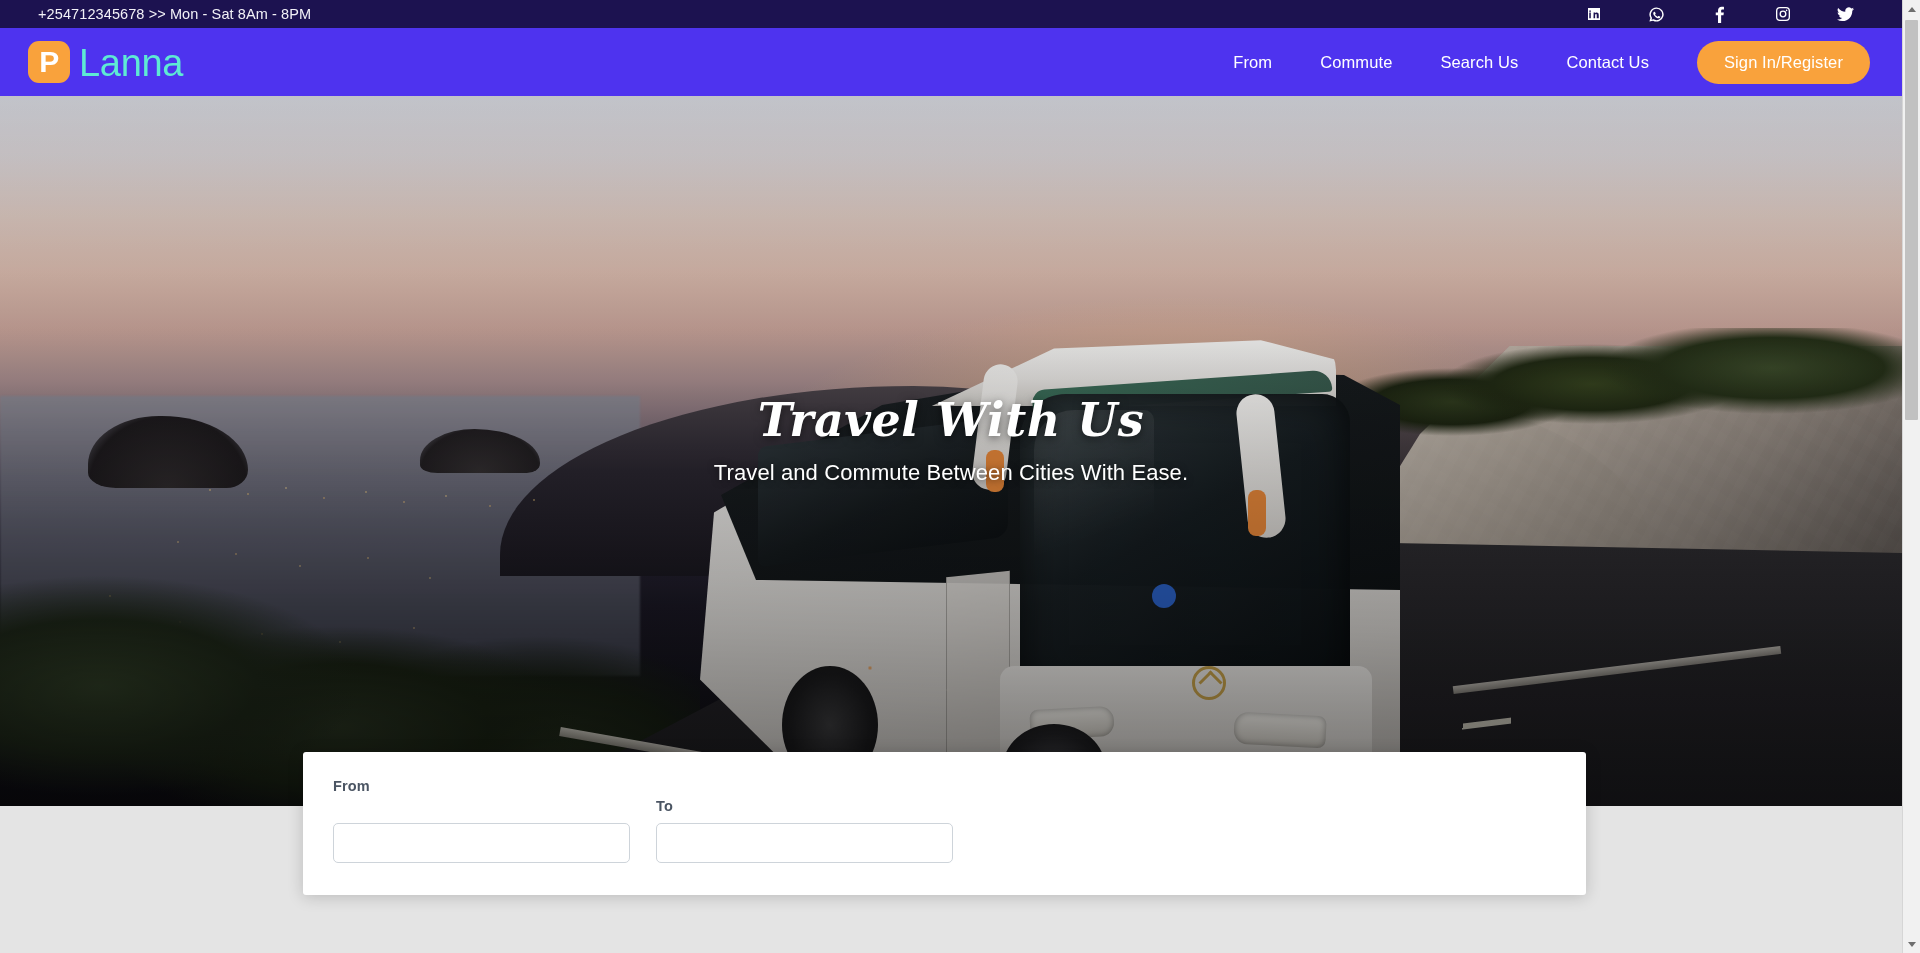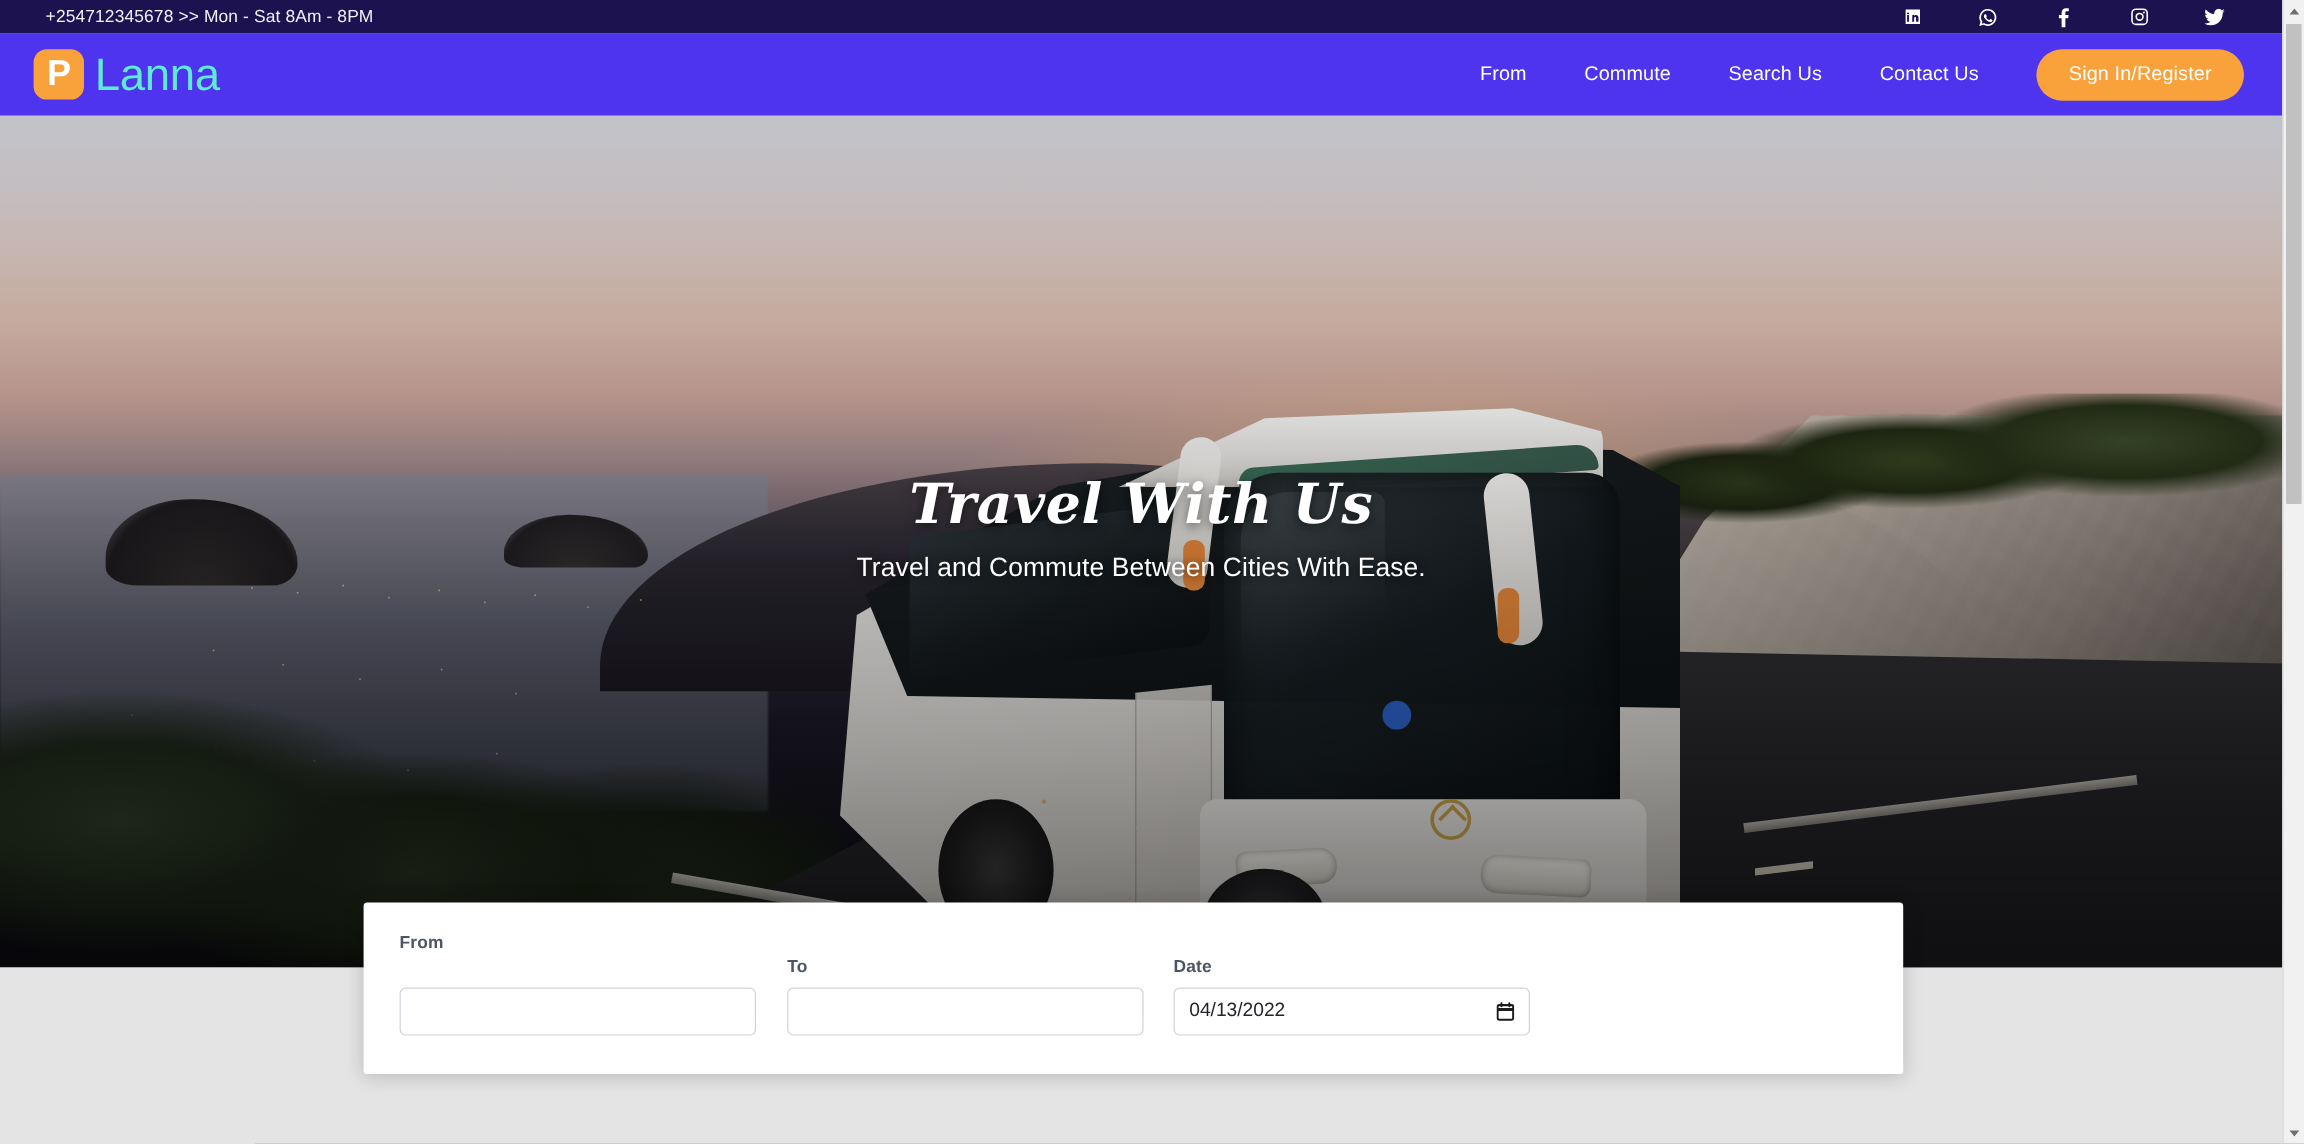--- a/index.html
+++ b/index.html
@@ -737,33 +737,20 @@
       <div class="field field-from">
         <label class="field-label">From</label>
         <input class="field-input" type="text" value="" style="">
       </div>
 
       <div class="field field-to">
         <label class="field-label">To</label>
         <input class="field-input" type="text" value="" style="">
       </div>
 
-      <div class="field field-date">
-        <label class="field-label">Date</label>
-        <div class="date-wrap">
-          <input class="field-input" type="text" value="04/13/2022" style="">
-          <span class="cal-icon">
-            <svg width="15" height="16" viewBox="0 0 15 16" fill="none" stroke="#1c1c1c" stroke-width="1.7" aria-hidden="true">
-              <rect x="1" y="2.6" width="13" height="12.2" rx="1.2"></rect>
-              <path d="M1 6.2h13" stroke-width="2.6"></path>
-              <path d="M4.2 1v2.6M10.8 1v2.6" stroke-linecap="round"></path>
-            </svg>
-          </span>
-        </div>
-      </div>
 
 
     </div>
 
   </div>
 
   <div class="scrollbar">
     <div class="sb-btn sb-up">
       <span class="sb-arrow"></span>
     </div>

